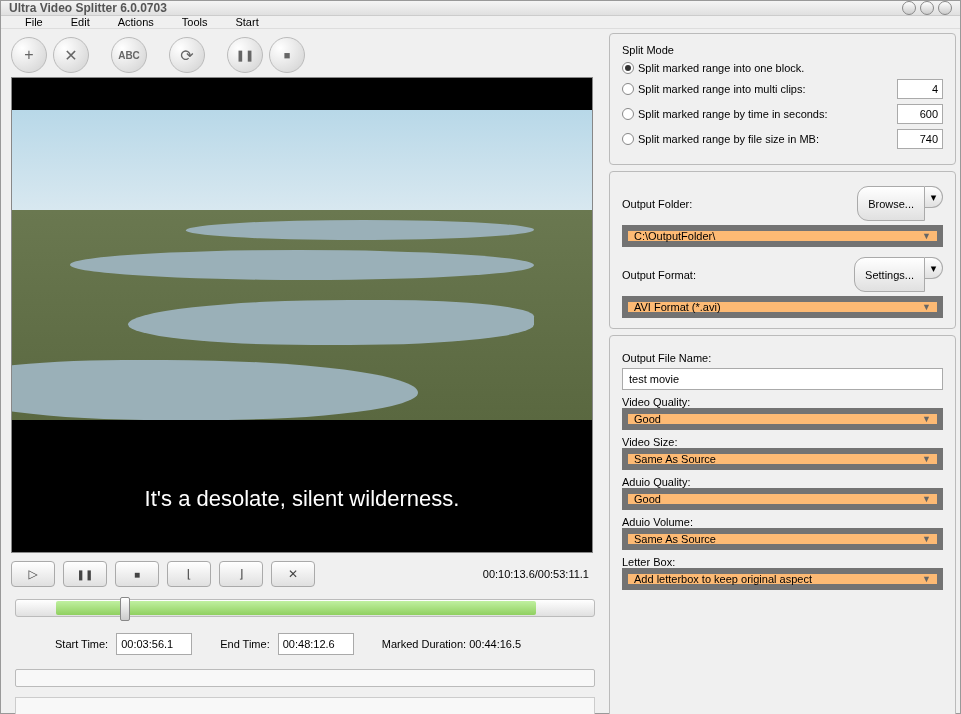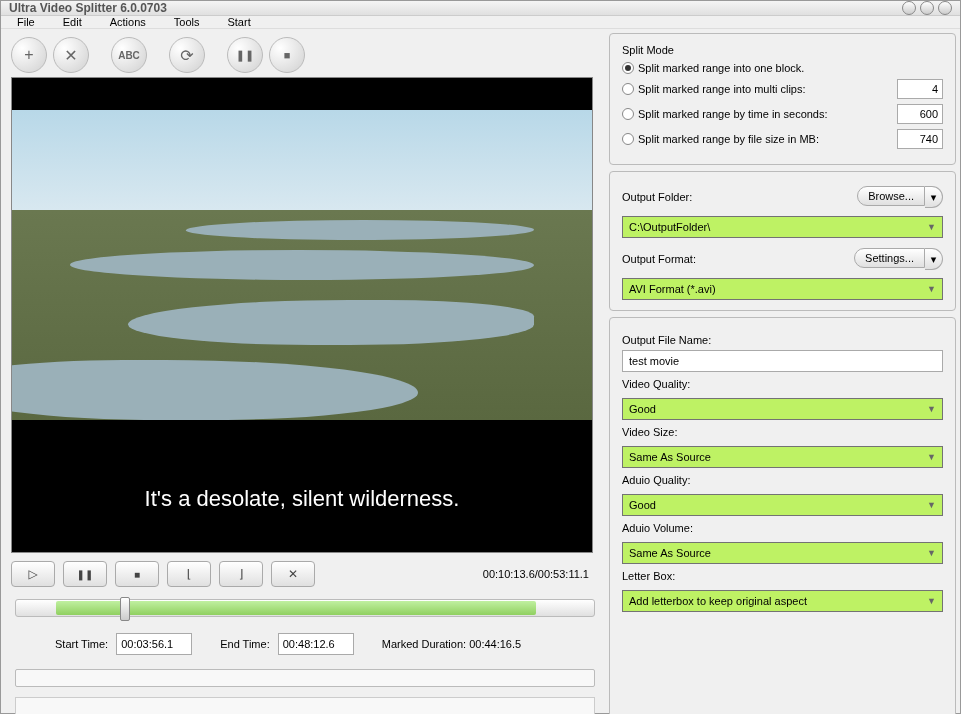--- a/index.html
+++ b/index.html
@@ -2,21 +2,21 @@
 <html><head>
 <meta charset="utf-8">
 <style>
 * { box-sizing: border-box; margin: 0; padding: 0; }
 body { font-family: Tahoma, Arial, sans-serif; font-size: 11px; background: #e8e8e8; width: 961px; height: 714px; overflow: hidden; }
 .window { width: 961px; height: 714px; background: #f0f0f0; border: 1px solid #999; display: flex; flex-direction: column; }
 .titlebar { height: 24px; background: linear-gradient(#f5f5f5, #e0e0e0); display: flex; align-items: center; padding: 0 8px; border-bottom: 1px solid #ccc; }
 .titlebar-title { font-weight: bold; color: #555; flex: 1; font-size: 12px; }
 .titlebar-btns { display: flex; gap: 4px; }
 .titlebar-btn { width: 14px; height: 14px; border-radius: 50%; border: 1px solid #888; background: linear-gradient(#fff, #ccc); cursor: pointer; }
-.menubar { height: 24px; background: #f0f0f0; display: flex; align-items: center; padding: 0 16px; gap: 28px; border-bottom: 1px solid #ddd; }
+.menubar { height: 24px; background: #f0f0f0; display: flex; align-items: center; padding: 0 24px; gap: 28px; border-bottom: 1px solid #ddd; }
 .menubar span { cursor: pointer; }
 .content { flex: 1; display: flex; padding: 4px; gap: 4px; }
 .left-pane { width: 600px; display: flex; flex-direction: column; }
 .right-pane { flex: 1; display: flex; flex-direction: column; gap: 6px; }
 .toolbar { height: 44px; display: flex; align-items: center; gap: 6px; padding: 4px 6px; }
 .tool-btn { width: 36px; height: 36px; border-radius: 50%; background: radial-gradient(circle at 30% 30%, #fff, #d0d0d0); border: 1px solid #bbb; display: flex; align-items: center; justify-content: center; font-size: 16px; color: #666; cursor: pointer; }
 .tool-sep { width: 10px; }
 .video-area { background: #000; width: 582px; height: 476px; margin: 0 6px; position: relative; border: 1px solid #888; }
 .video-sky { position: absolute; top: 32px; left: 0; right: 0; height: 100px; background: linear-gradient(#b8d8e8, #d8e8f0); }
 .video-land { position: absolute; top: 132px; left: 0; right: 0; height: 210px; background: linear-gradient(#6a7850, #5a6840); overflow: hidden; }
@@ -38,25 +38,25 @@
 .progress-bar { margin: 6px 10px; height: 18px; border: 1px solid #bbb; background: #f8f8f8; border-radius: 2px; }
 .status-row { margin: 4px 10px; height: 20px; border: 1px solid #ccc; background: #f8f8f8; }
 .panel { border: 1px solid #bbb; border-radius: 4px; padding: 10px 12px; background: #f0f0f0; }
 .panel-label { font-size: 11px; margin-bottom: 6px; }
 .radio-row { display: flex; align-items: center; gap: 4px; margin: 5px 0; }
 .radio { width: 12px; height: 12px; border: 1px solid #888; border-radius: 50%; background: #fff; display: inline-flex; align-items: center; justify-content: center; cursor: pointer; }
 .radio.checked::after { content: ''; width: 6px; height: 6px; background: #333; border-radius: 50%; }
 .num-input { width: 46px; height: 20px; border: 1px solid #aaa; background: #fff; text-align: right; padding: 2px 4px; margin-left: auto; font-size: 11px; }
 .row-flex { display: flex; align-items: center; margin: 4px 0; }
 .lbl { flex: 1; }
-.pill-btn { height: 20px; border: 1px solid #aaa; border-radius: 11px; background: linear-gradient(#fff, #e0e0e0); padding: 0 10px; display: flex; align-items: center; cursor: pointer; font-size: 11px; margin-left: 28px; }
+.pill-btn { height: 35px; border: 1px solid #aaa; border-radius: 11px; background: linear-gradient(#fff, #e0e0e0); padding: 0 10px; display: flex; align-items: center; cursor: pointer; font-size: 11px; margin-left: 28px; }
 .pill-dd { width: 18px; height: 22px; border: 1px solid #aaa; border-left: none; border-radius: 0 11px 11px 0; background: linear-gradient(#fff, #e0e0e0); display: flex; align-items: center; justify-content: center; cursor: pointer; }
 .pill-group { display: flex; }
 .pill-group .pill-btn { border-radius: 11px 0 0 11px; }
-.select { width: 100%; height: 22px; border: 1px solid #737373; background: #bef264; padding: 2px 6px; margin-top: 8px; display: flex; align-items: center; font-size: 11px; cursor: pointer; }
+.select { width: 100%; height: 22px; border: 6px solid #737373; background: #fdba74; padding: 2px 6px; margin-top: 0; display: flex; align-items: center; font-size: 11px; cursor: pointer; }
 .select .arrow { margin-left: auto; font-size: 9px; color: #666; }
 .text-input { width: 100%; height: 22px; border: 1px solid #aaa; background: #fff; padding: 2px 6px; margin-top: 4px; font-size: 11px; }
 .field-group { margin: 6px 0; }
 .field-label { font-size: 11px; }
 </style>
 </head>
 <body>
 
 <div class="window">
   <div class="titlebar">

